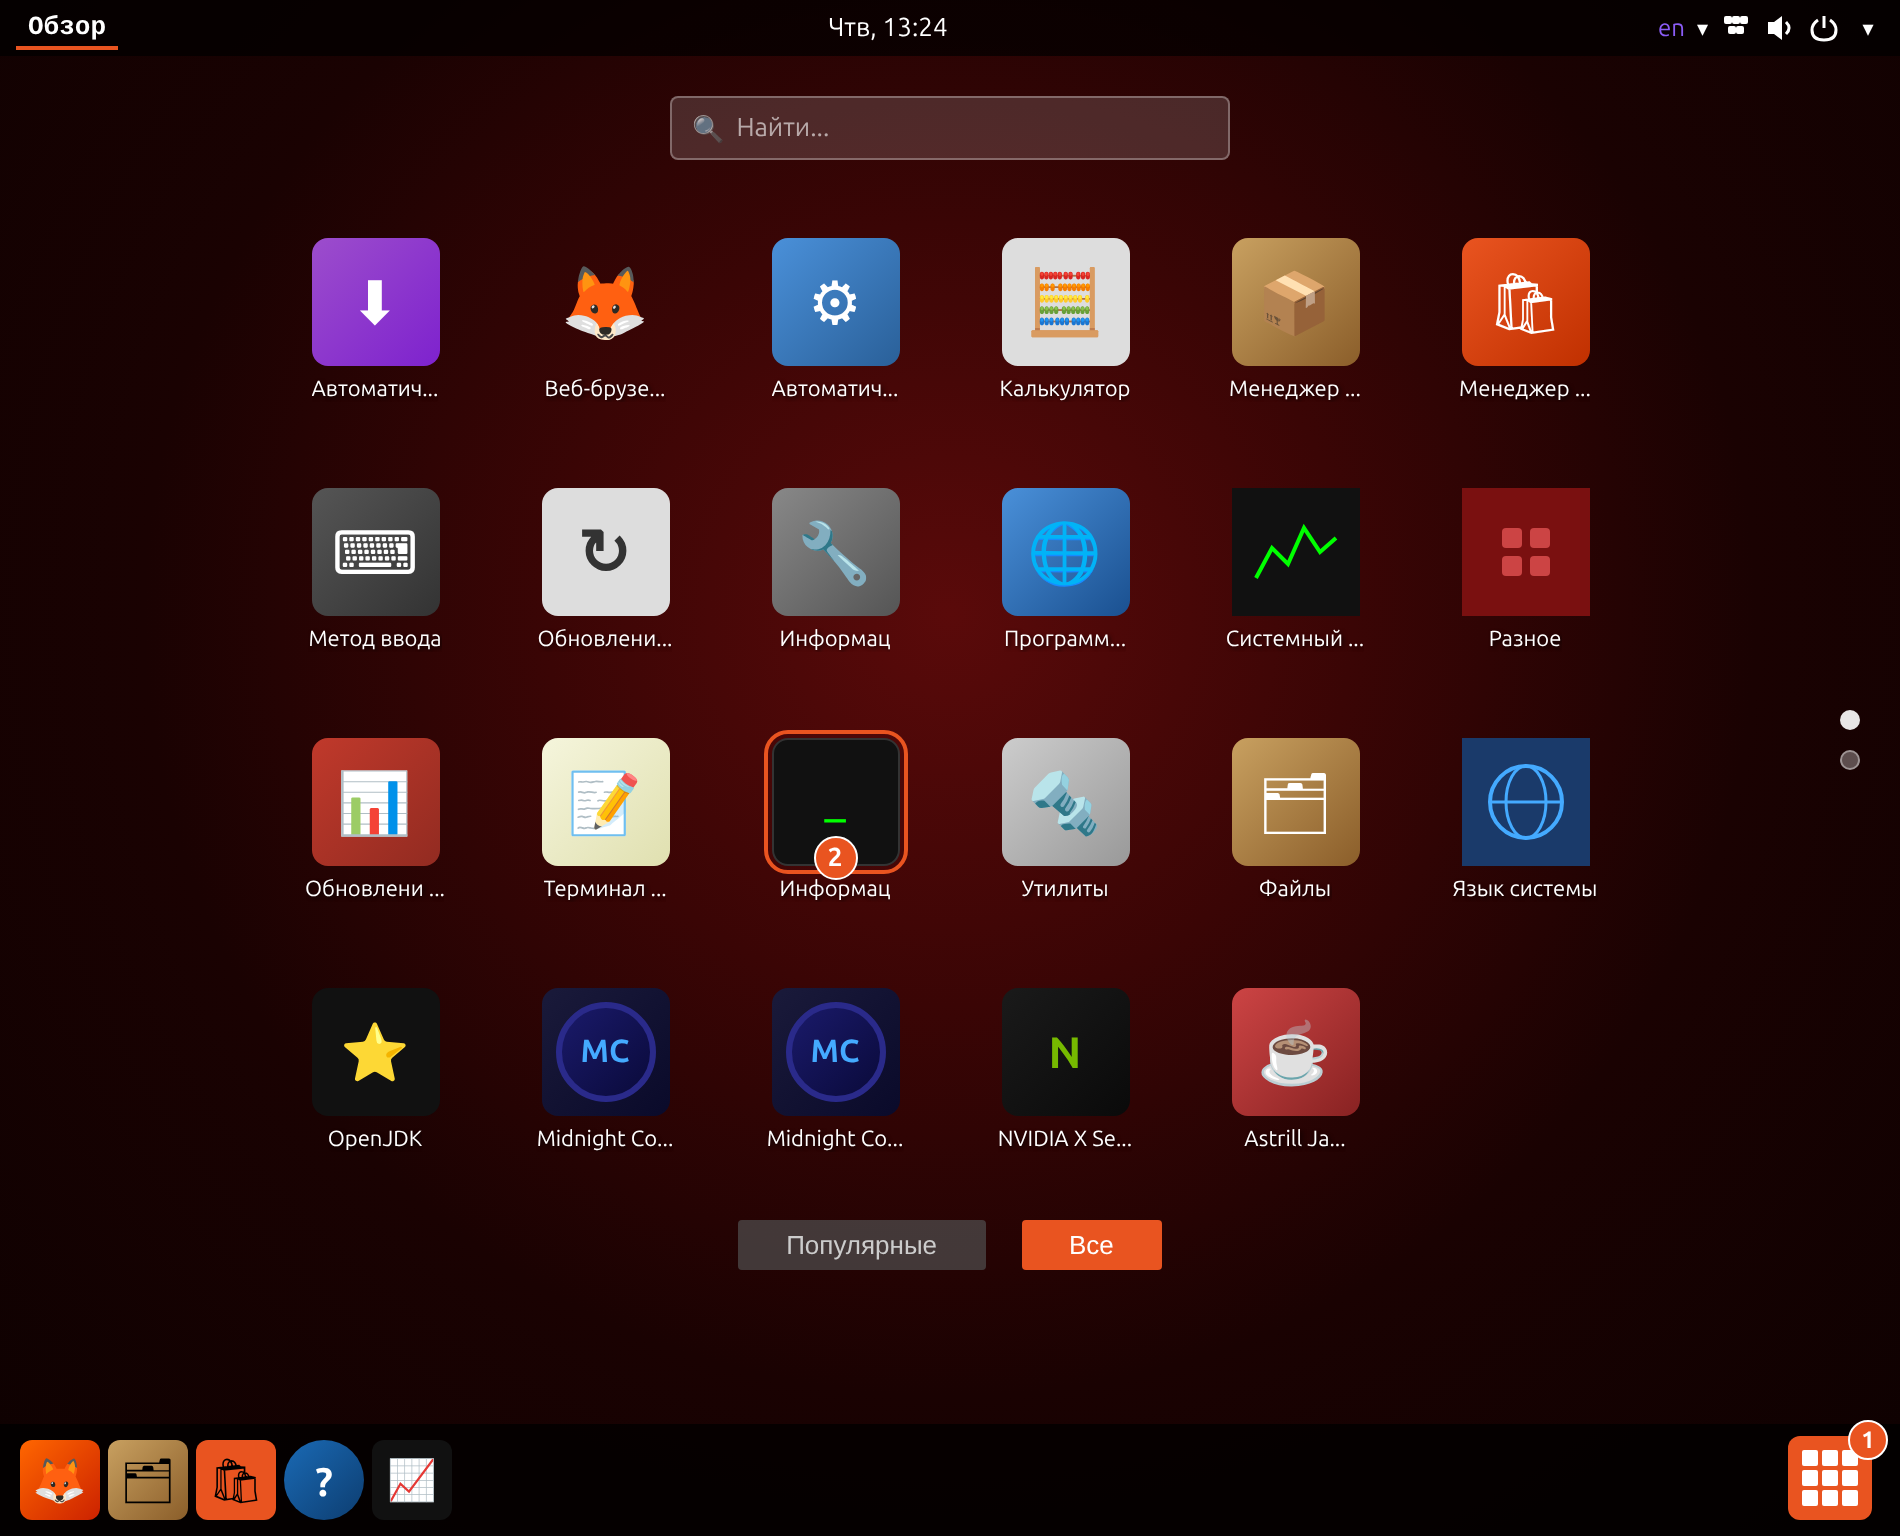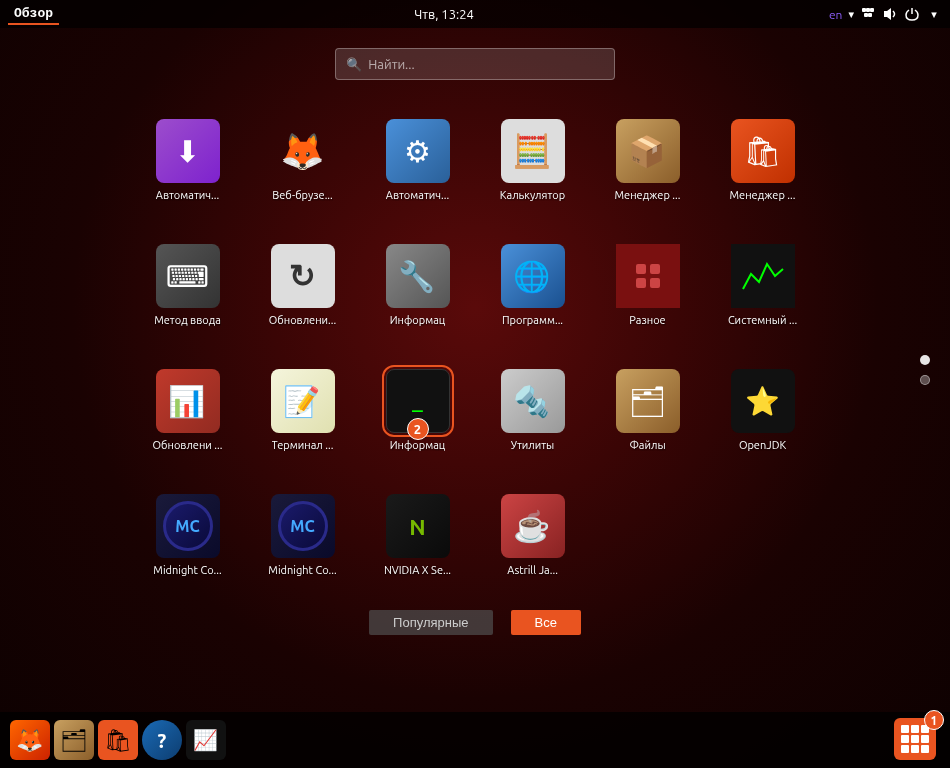--- a/index.html
+++ b/index.html
@@ -400,43 +400,43 @@
         </div>
         <div class="app-label">Информац</div>
       </div>
       <div class="app-item">
         <div class="app-icon icon-browser">
           <span style="font-size:30px;color:#fff;">🌐</span>
         </div>
         <div class="app-label">Программ...</div>
       </div>
       <div class="app-item">
+        <div class="app-icon icon-sysmon" style="background: rgb(17, 17, 17);">
+          <div style="width:100%;height:100%;background:#111;display:flex;align-items:center;justify-content:center;">
+            <svg width="44" height="44" viewBox="0 0 44 44">
+              <polyline points="2,35 10,20 18,28 26,10 34,22 42,15" stroke="#0f0" stroke-width="2" fill="none"></polyline>
+            </svg>
+          </div>
+        </div>
+        <div class="app-label">Системный ...</div>
+      </div>
+      <div class="app-item">
         <div class="app-icon icon-misc" style="background: rgb(122, 16, 16);">
           <div style="width:100%;height:100%;background:#7a1010;display:flex;align-items:center;justify-content:center;">
       <svg width="40" height="40" viewBox="0 0 40 40">
         <rect x="8" y="8" width="10" height="10" fill="#cc4444" rx="2"></rect>
         <rect x="22" y="8" width="10" height="10" fill="#cc4444" rx="2"></rect>
         <rect x="8" y="22" width="10" height="10" fill="#cc4444" rx="2"></rect>
         <rect x="22" y="22" width="10" height="10" fill="#cc4444" rx="2"></rect>
       </svg>
     </div>
         </div>
         <div class="app-label">Разное</div>
       </div>
       <div class="app-item">
-        <div class="app-icon icon-sysmon" style="background: rgb(17, 17, 17);">
-          <div style="width:100%;height:100%;background:#111;display:flex;align-items:center;justify-content:center;">
-            <svg width="44" height="44" viewBox="0 0 44 44">
-              <polyline points="2,35 10,20 18,28 26,10 34,22 42,15" stroke="#0f0" stroke-width="2" fill="none"></polyline>
-            </svg>
-          </div>
-        </div>
-        <div class="app-label">Системный ...</div>
-      </div>
-      <div class="app-item">
         <div class="app-icon icon-stats">
           <span style="font-size:30px;color:#fff;">📊</span>
         </div>
         <div class="app-label">Обновлени ...</div>
       </div>
       <div class="app-item">
         <div class="app-icon icon-text">
           <span style="font-size:30px;color:#333;">📝</span>
         </div>
         <div class="app-label">Терминал ...</div>
@@ -454,20 +454,32 @@
         </div>
         <div class="app-label">Утилиты</div>
       </div>
       <div class="app-item">
         <div class="app-icon icon-files">
           <span style="font-size:30px;color:#fff;">🗂</span>
         </div>
         <div class="app-label">Файлы</div>
       </div>
       <div class="app-item">
+        <div class="app-icon icon-lang" style="background: rgb(26, 58, 106);">
+          <div style="width:100%;height:100%;background:#1a3a6a;display:flex;align-items:center;justify-content:center;">
+            <svg width="44" height="44" viewBox="0 0 44 44">
+              <circle cx="22" cy="22" r="18" stroke="#4af" stroke-width="2" fill="none"></circle>
+              <ellipse cx="22" cy="22" rx="10" ry="18" stroke="#4af" stroke-width="1.5" fill="none"></ellipse>
+              <line x1="4" y1="22" x2="40" y2="22" stroke="#4af" stroke-width="1.5"></line>
+            </svg>
+          </div>
+        </div>
+        <div class="app-label">Язык системы</div>
+      </div>
+      <div class="app-item">
         <div class="app-icon icon-astrill" style="background: rgb(17, 17, 17);">
           <span style="font-size:28px;color:#fff;">⭐</span>
         </div>
         <div class="app-label">OpenJDK</div>
       </div>
       <div class="app-item">
         <div class="app-icon icon-midnight1">
           <div style="display:flex;flex-direction:column;align-items:center;">
       <div style="width:50px;height:50px;border-radius:50%;background:linear-gradient(135deg,#1a1a6a,#0a0a3a);border:3px solid #2a2a8a;display:flex;align-items:center;justify-content:center;">
         <span style="color:#4af;font-size:16px;font-weight:bold;">MC</span>

